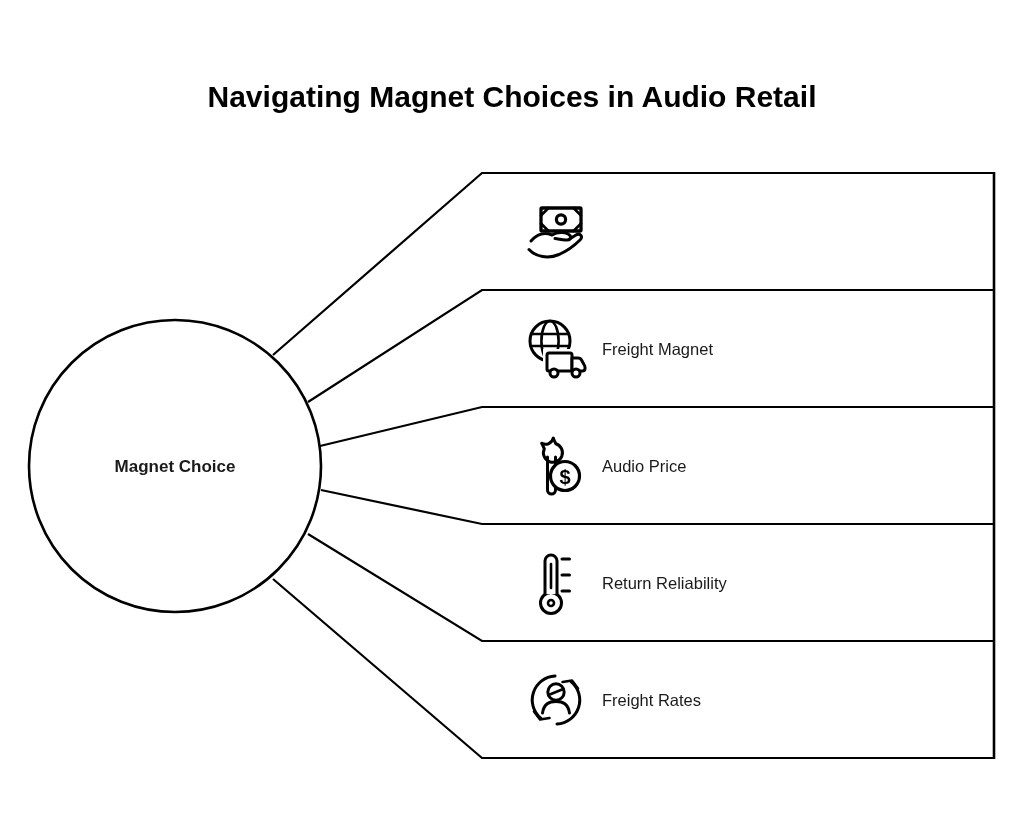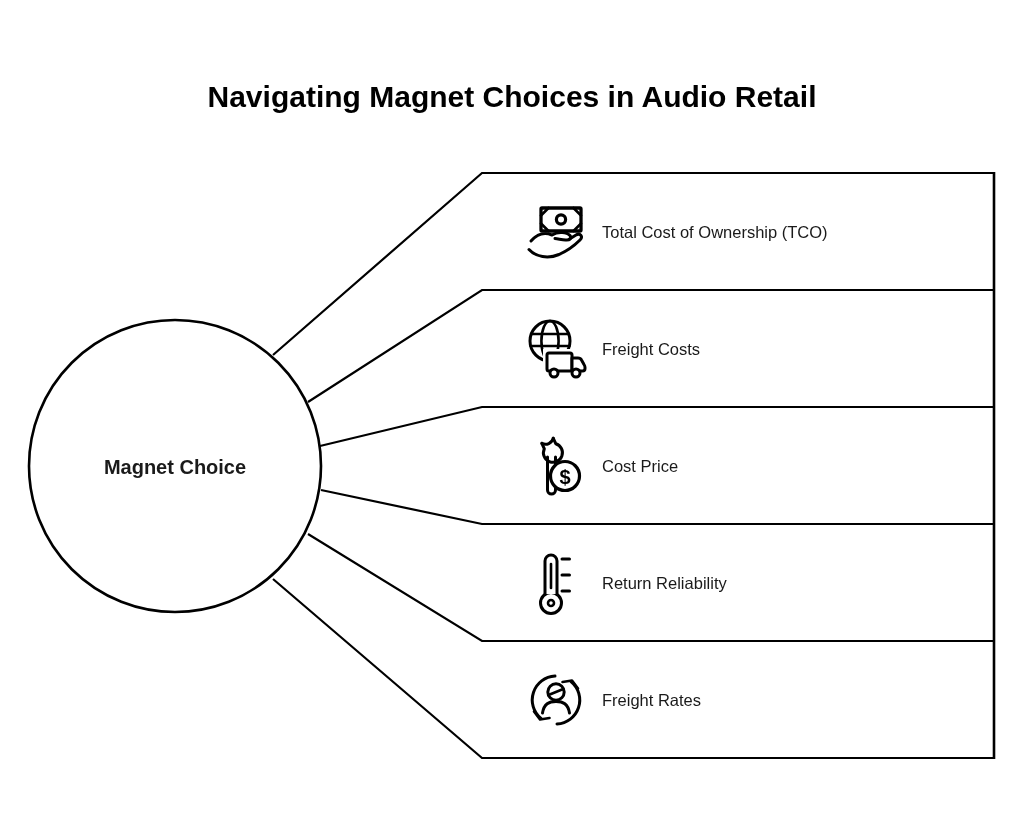--- a/index.html
+++ b/index.html
@@ -7,21 +7,21 @@
   .canvas {
     position:relative; width:1024px; height:820px; background:var(--bg);
     font-family:"Liberation Sans", sans-serif; overflow:hidden;
   }
   .title {
     position:absolute; left:0; top:60px; width:1024px; text-align:center;
     font-size:30px; line-height:34px; font-weight:bold; color:#000;
   }
   .center-label {
     position:absolute; left:175px; top:467px; transform:translate(-50%,-50%);
-    font-size:20px; font-weight:bold; color:var(--text); white-space:nowrap;
+    font-size:17px; font-weight:bold; color:var(--text); white-space:nowrap;
   }
   .item-label {
     position:absolute; left:602px; transform:translateY(-50%);
     font-size:16.5px; color:var(--text); white-space:nowrap;
   }
   svg.layer { position:absolute; left:0; top:0; }
   .ln   { fill:none; stroke:var(--stroke); stroke-width:2.2; stroke-linejoin:miter; }
   .edge { fill:none; stroke:var(--stroke); stroke-width:2.6; }
   .node { fill:var(--bg); stroke:var(--stroke); stroke-width:2.6; }
   .ic   { fill:none; stroke:var(--stroke); stroke-width:3; stroke-linecap:round; stroke-linejoin:round; }
@@ -101,19 +101,18 @@
       <circle class="ic" cx="0" cy="-8" r="8.2"></circle>
       <path class="ic ict" d="M-7.5 -5 L7.3 -11"></path>
       <path class="ic" d="M-13.5 13 C-12 3.5 -7 1.5 0 1.5 C7 1.5 12 3.5 13.5 13"></path>
     </g>
   </svg>
 
   <h1 class="title">Navigating Magnet Choices in Audio Retail</h1>
 
   <div class="center-label">Magnet Choice</div>
 
-  <div class="item-label" style="top:232px">Total Cost of Ownership (TCO)</div>
-  <div class="item-label" style="top:349px">Freight Costs</div>
-  <div class="item-label" style="top:466px">Cost Price</div>
+  <div class="item-label" style="top:349px">Freight Magnet</div>
+  <div class="item-label" style="top:466px">Audio Price</div>
   <div class="item-label" style="top:583px">Return Reliability</div>
   <div class="item-label" style="top:700px">Freight Rates</div>
 
 </div>
 
 </body></html>

